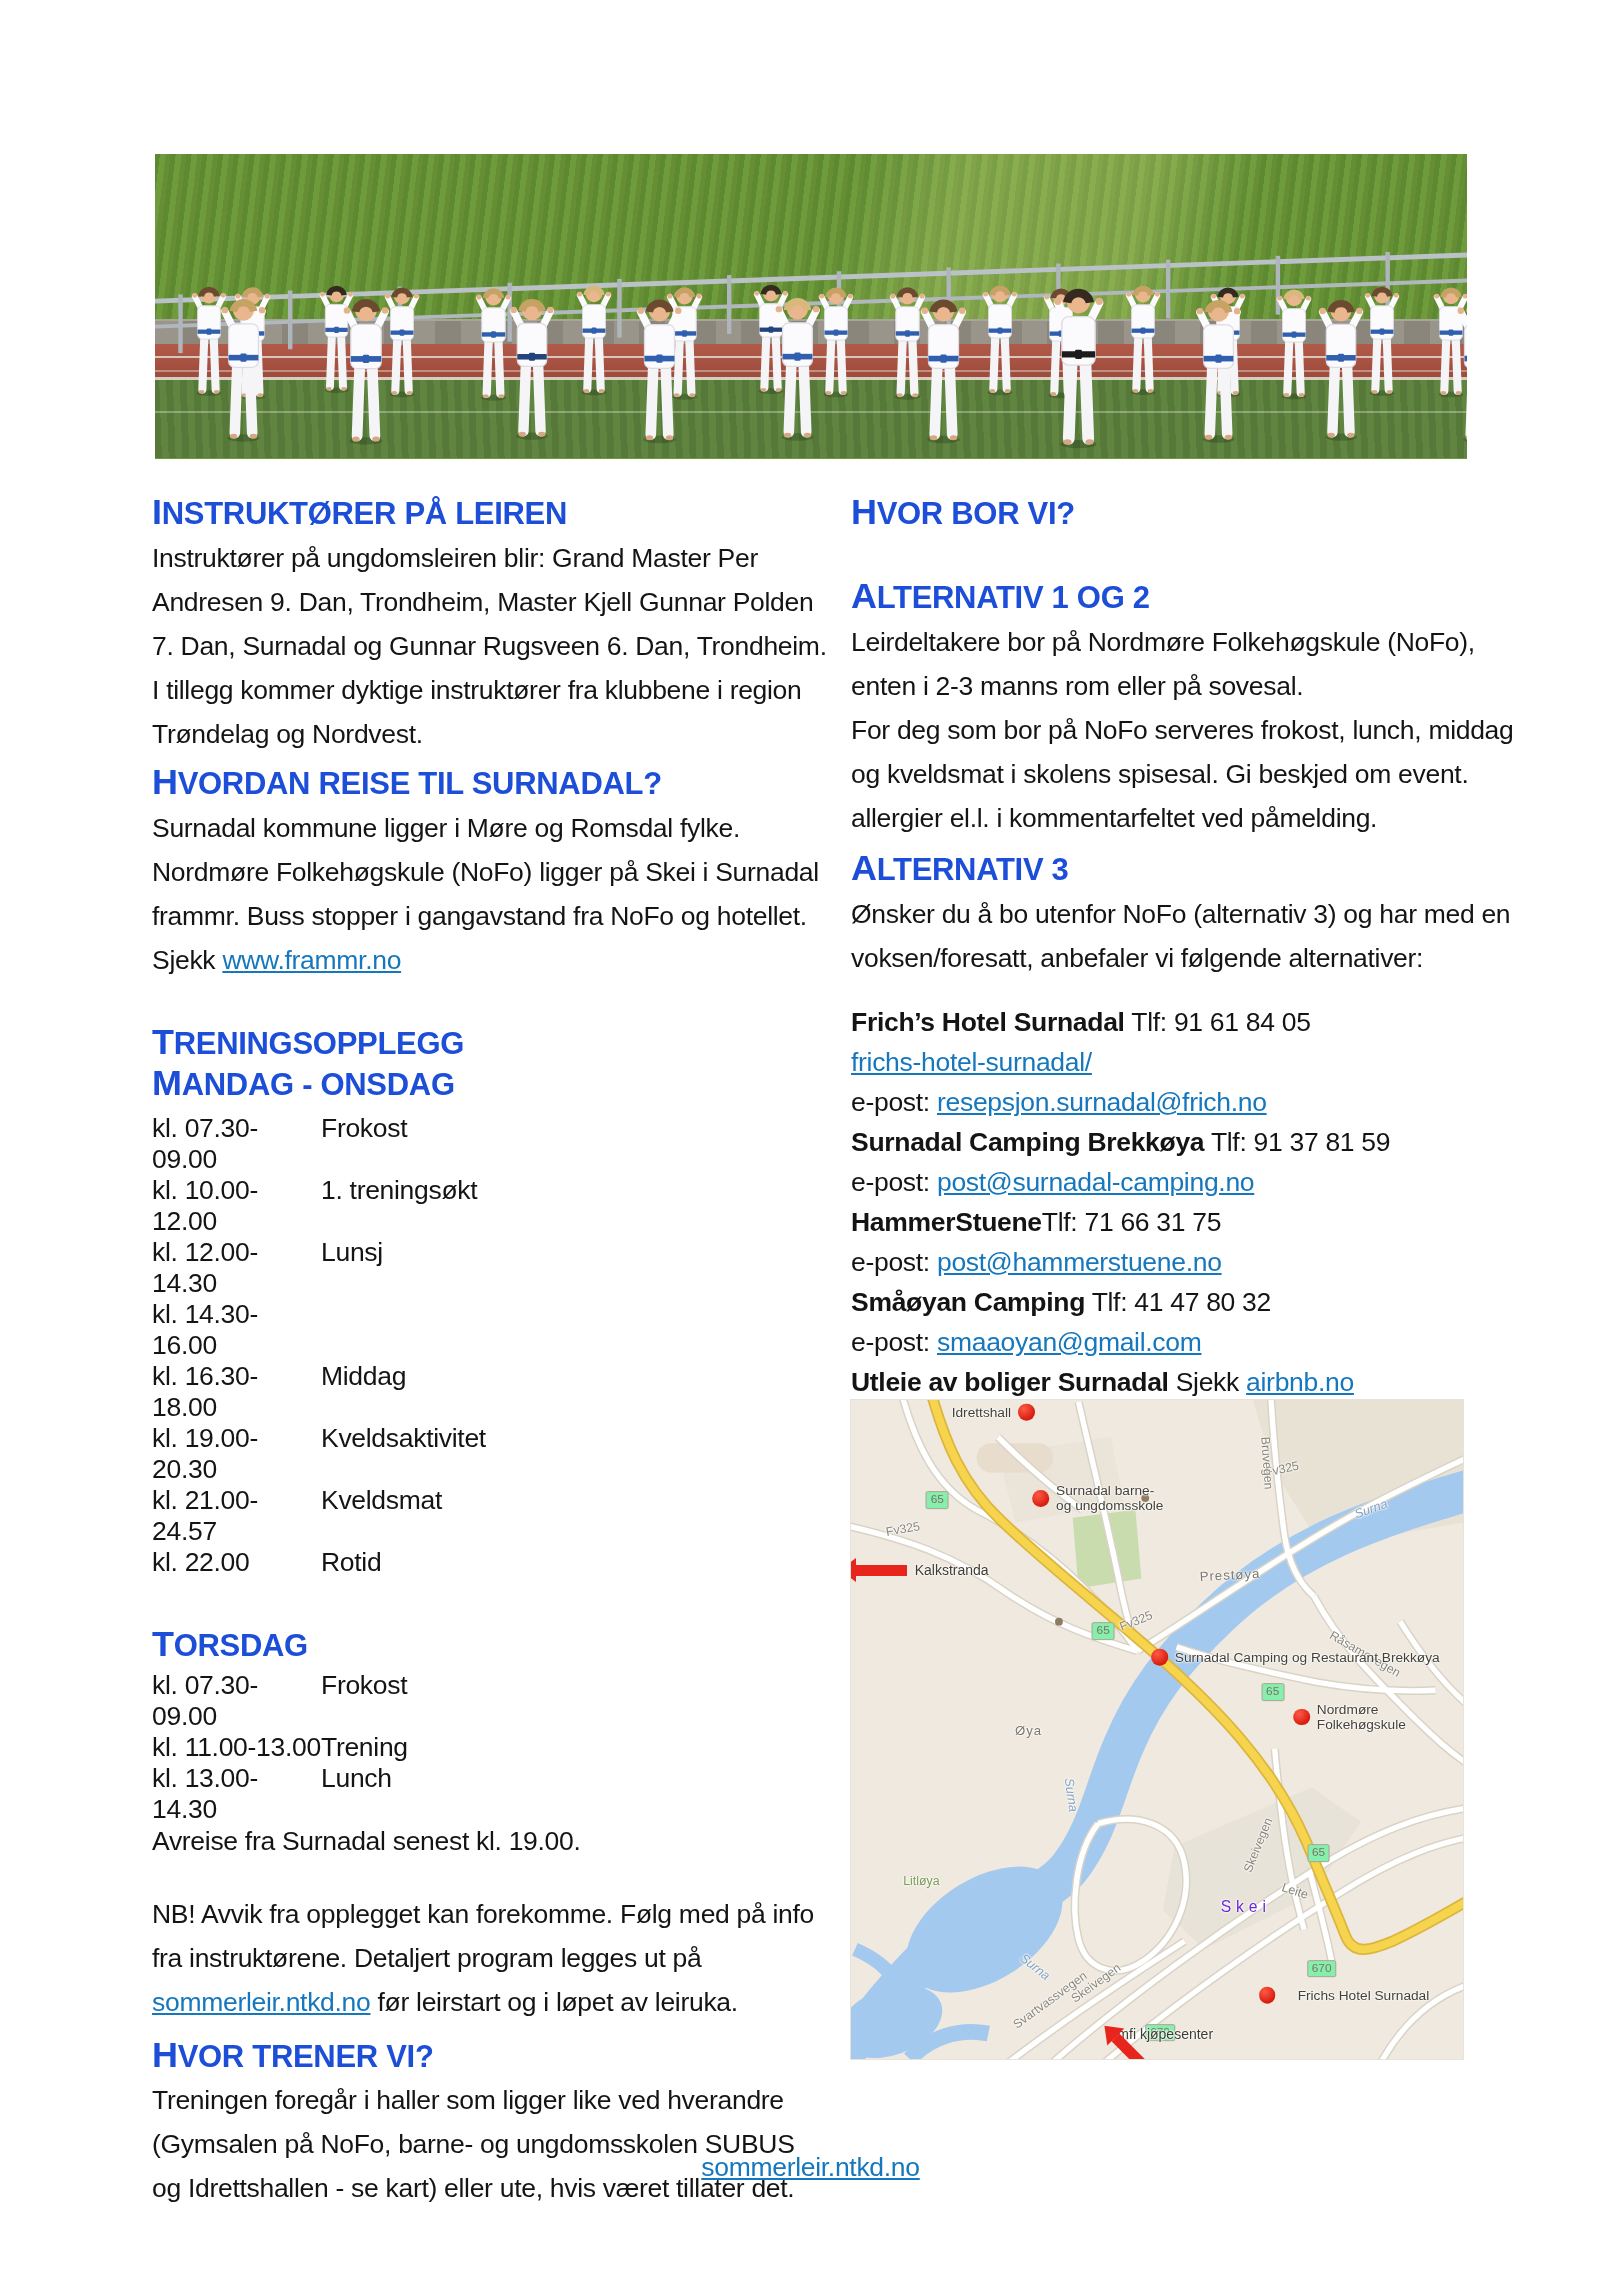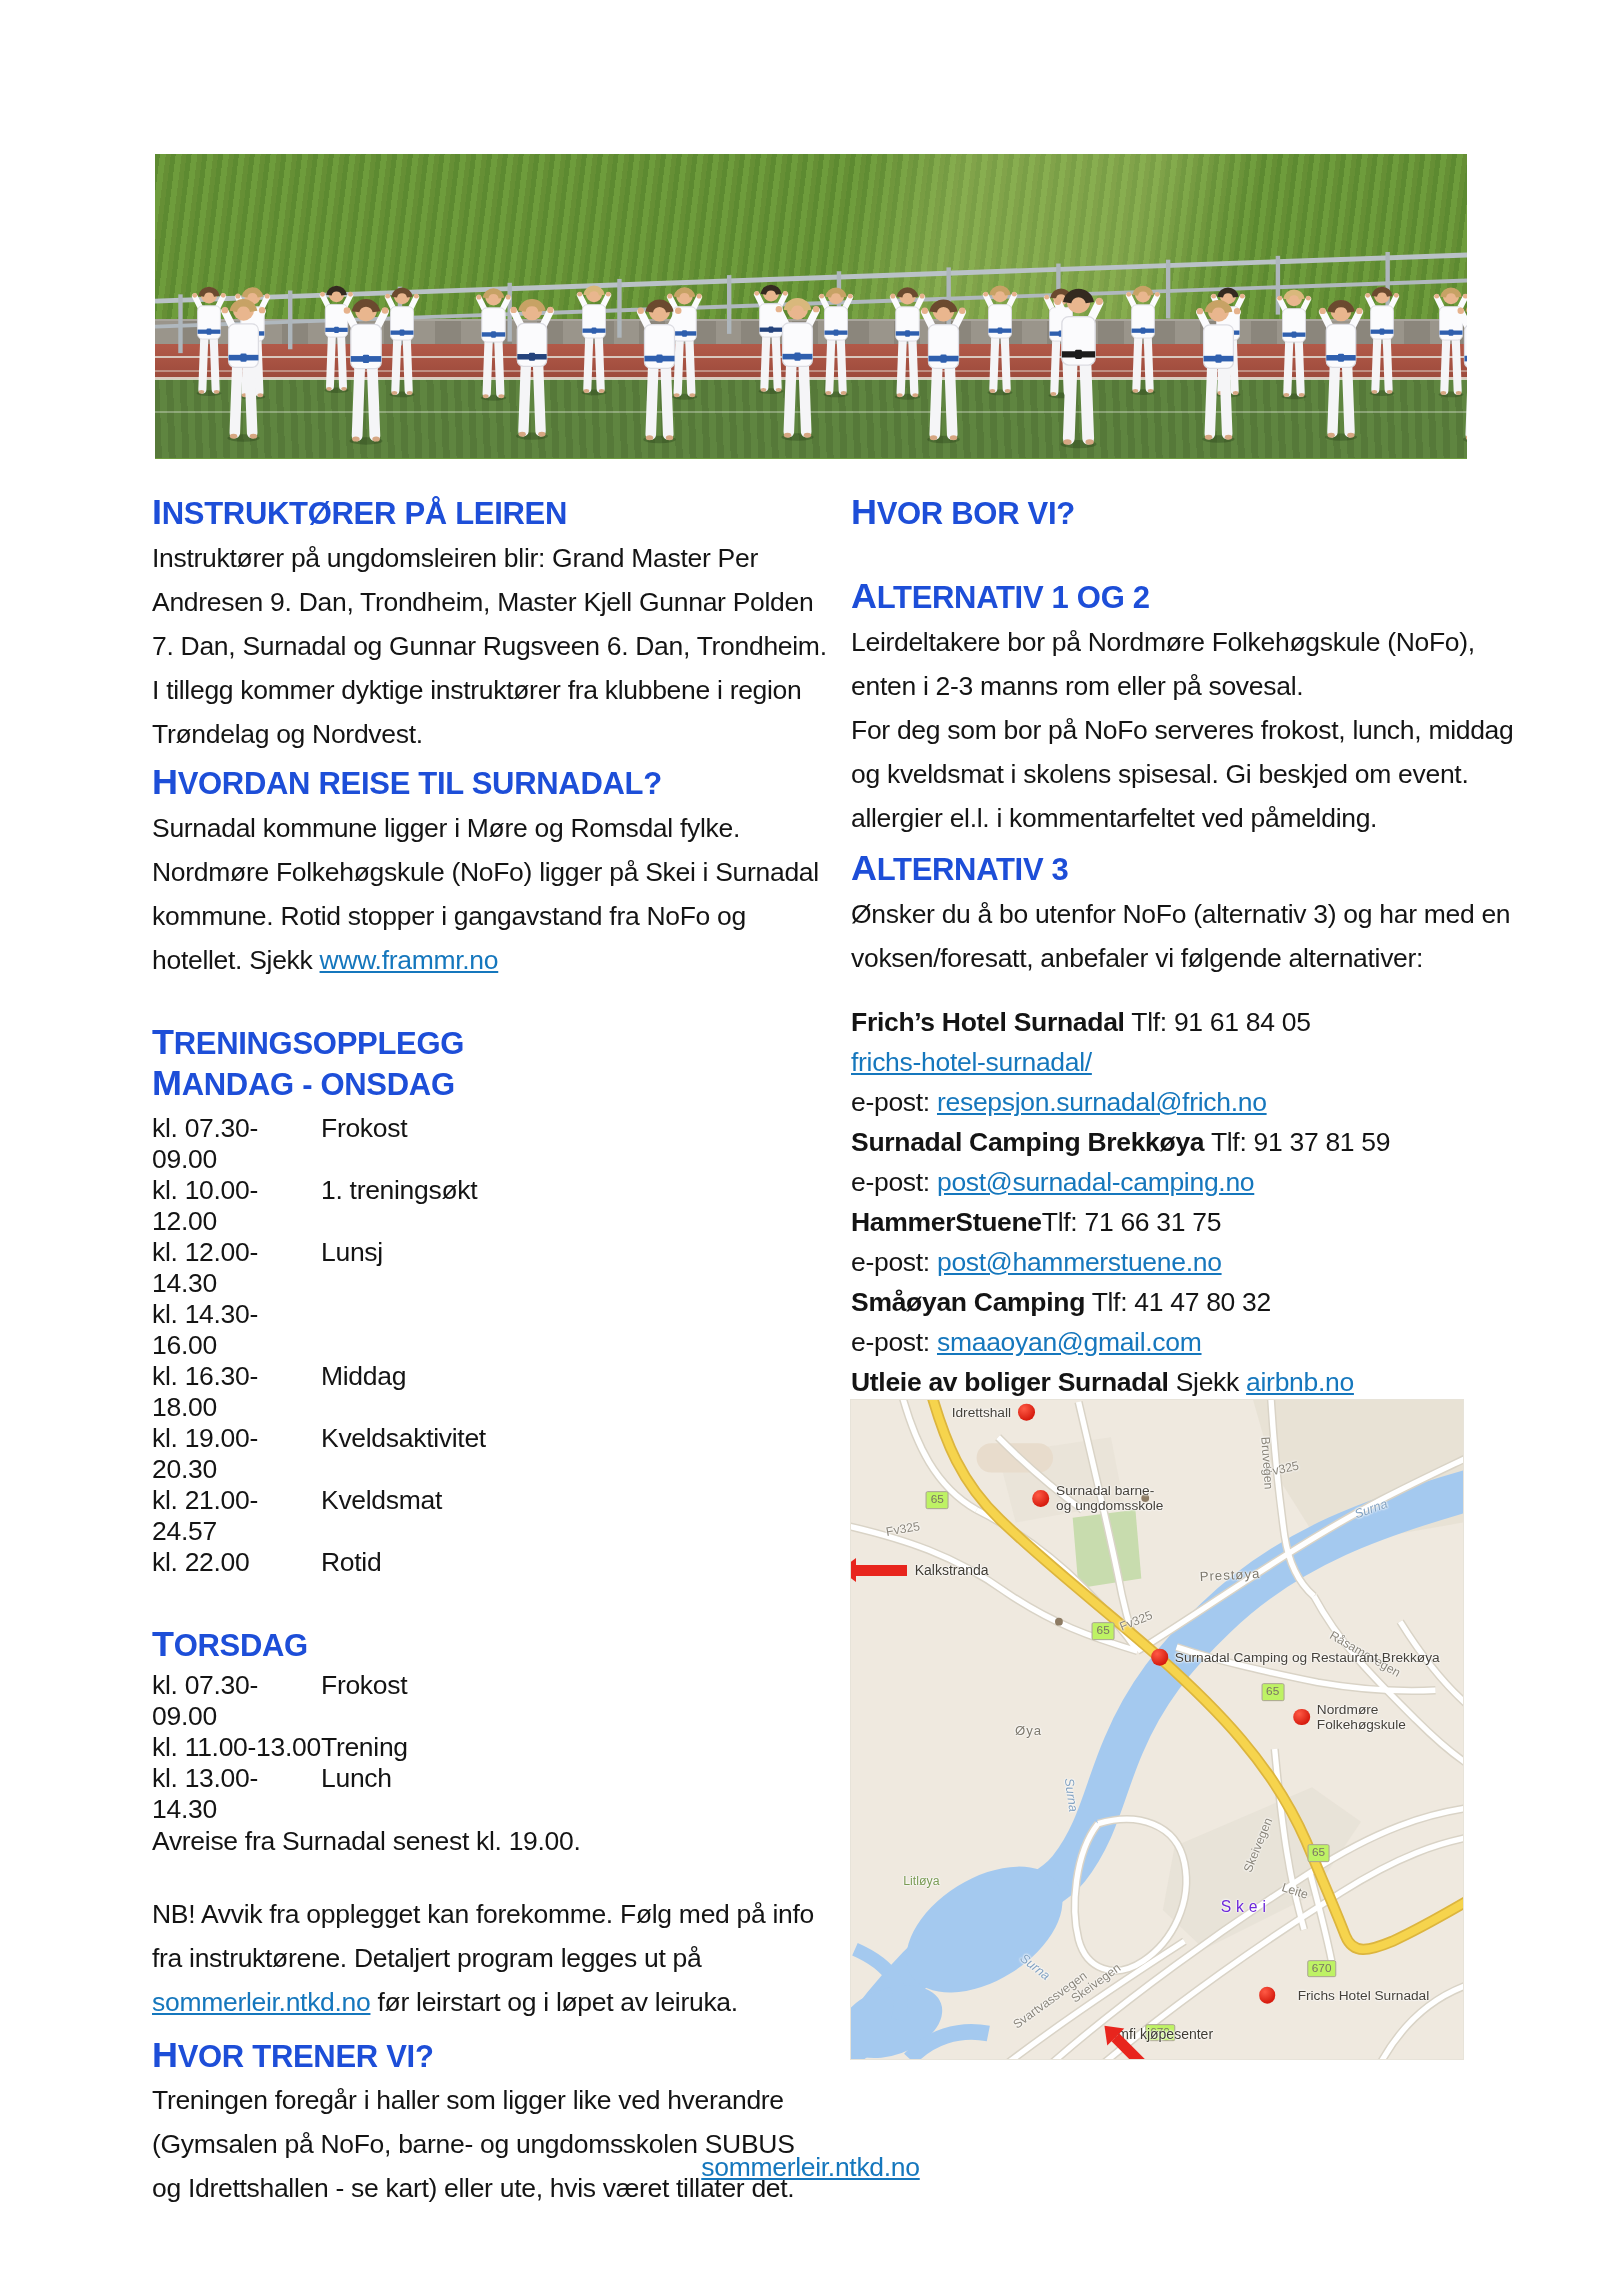--- a/index.html
+++ b/index.html
@@ -42,21 +42,21 @@
   
   #map{position:absolute;left:851px;top:1400px;width:612px;height:659px;overflow:hidden;background:#efe9df;outline:1px solid #e7e3d9;}
   #map svg{position:absolute;left:0;top:0;}
   .m-abs{position:absolute;transform:translate(-50%,-50%);white-space:nowrap;}
   .halo{text-shadow:0 0 2px #fff,0 0 2px #fff,0 0 2.9px #fff;}
   .ml-road{font-size:12.3px;color:#8a857a;}
   .ml-water{font-size:12.7px;color:#84a3c2;font-style:italic;}
   .ml-place{font-size:13.2px;color:#7d786c;letter-spacing:1px;}
   .ml-place-big{font-size:15.7px;color:#6d28d9;letter-spacing:4.9px;}
   .ml-green{font-size:12.3px;color:#7b9b55;}
-  .badge{position:absolute;transform:translate(-50%,-50%);background:#bef264;border:1px solid #aaa394;border-radius:2px;font-size:11.8px;color:#7a7365;padding:0 3.9px;line-height:15.7px;}
+  .badge{position:absolute;transform:translate(-50%,-50%);background:#86efac;border:1px solid #aaa394;border-radius:2px;font-size:11.8px;color:#7a7365;padding:0 3.9px;line-height:15.7px;}
   .poi{position:absolute;transform:translate(0,-50%);display:flex;align-items:center;gap:6.9px;justify-content:space-between;}
   .poi-dot{width:16.7px;height:16.7px;border-radius:50%;background:radial-gradient(circle at 35% 30%,#ff5a45,#d71d10 70%);flex:0 0 auto;}
   .poi-label{font-size:13.7px;color:#45413a;}
   .red-arrow{width:51px;height:10.8px;background:#e8251d;position:relative;flex:0 0 auto;}
   .red-arrow::before{content:"";position:absolute;left:-15.7px;top:-6.9px;border-top:12.3px solid transparent;border-bottom:12.3px solid transparent;border-right:16.7px solid #e8251d;}
   .m-arrow{position:absolute;display:flex;align-items:center;gap:7.8px;}
   .m-arrow .poi-label{font-size:14px;color:#3f3b33;}
 
   
   #footer{position:absolute;top:2152px;left:0;width:100%;text-align:center;font-size:26.5px;letter-spacing:-0.3px;}
@@ -524,21 +524,21 @@
         <path d="M13.8,14 a8.3,8.3 0 0 1 16.4,0" stroke="#c7a265" stroke-width="6" fill="none"></path>
       </svg>
     </div>
 </div>
 
 <div id="col-left" class="col">
   <div class="h1 mt8">INSTRUKTØRER PÅ LEIREN</div>
   <div class="p mt6">Instruktører på ungdomsleiren blir: Grand Master Per Andresen 9. Dan, Trondheim, Master Kjell Gunnar Polden 7. Dan, Surnadal og Gunnar Rugsveen 6. Dan, Trondheim. I tillegg kommer dyktige instruktører fra klubbene i region Trøndelag og Nordvest.</div>
 
   <div class="h1 mt10">HVORDAN REISE TIL SURNADAL?</div>
-  <div class="p mt6"><span>Surnadal kommune ligger i Møre og Romsdal fylke. Nordmøre Folkehøgskule (NoFo) ligger på Skei i Surnadal kommune. Rotid stopper i gangavstand fra NoFo og hotellet. Sjekk  </span><a class="lnk">www.frammr.no</a></div>
+  <div class="p mt6"><span>Surnadal kommune ligger i Møre og Romsdal fylke. Nordmøre Folkehøgskule (NoFo) ligger på Skei i Surnadal frammr. Buss stopper i gangavstand fra NoFo og hotellet. Sjekk  </span><a class="lnk">www.frammr.no</a></div>
 
   <div class="h1 mt44">TRENINGSOPPLEGG</div>
   <div class="h1 mt6">MANDAG - ONSDAG</div>
   <div class="sched mt12" id="sched-mon">
       <div class="srow">
         <span>kl. 07.30-09.00</span>
         <span>Frokost</span>
       </div>
       <div class="srow">
         <span>kl. 10.00-12.00</span>

